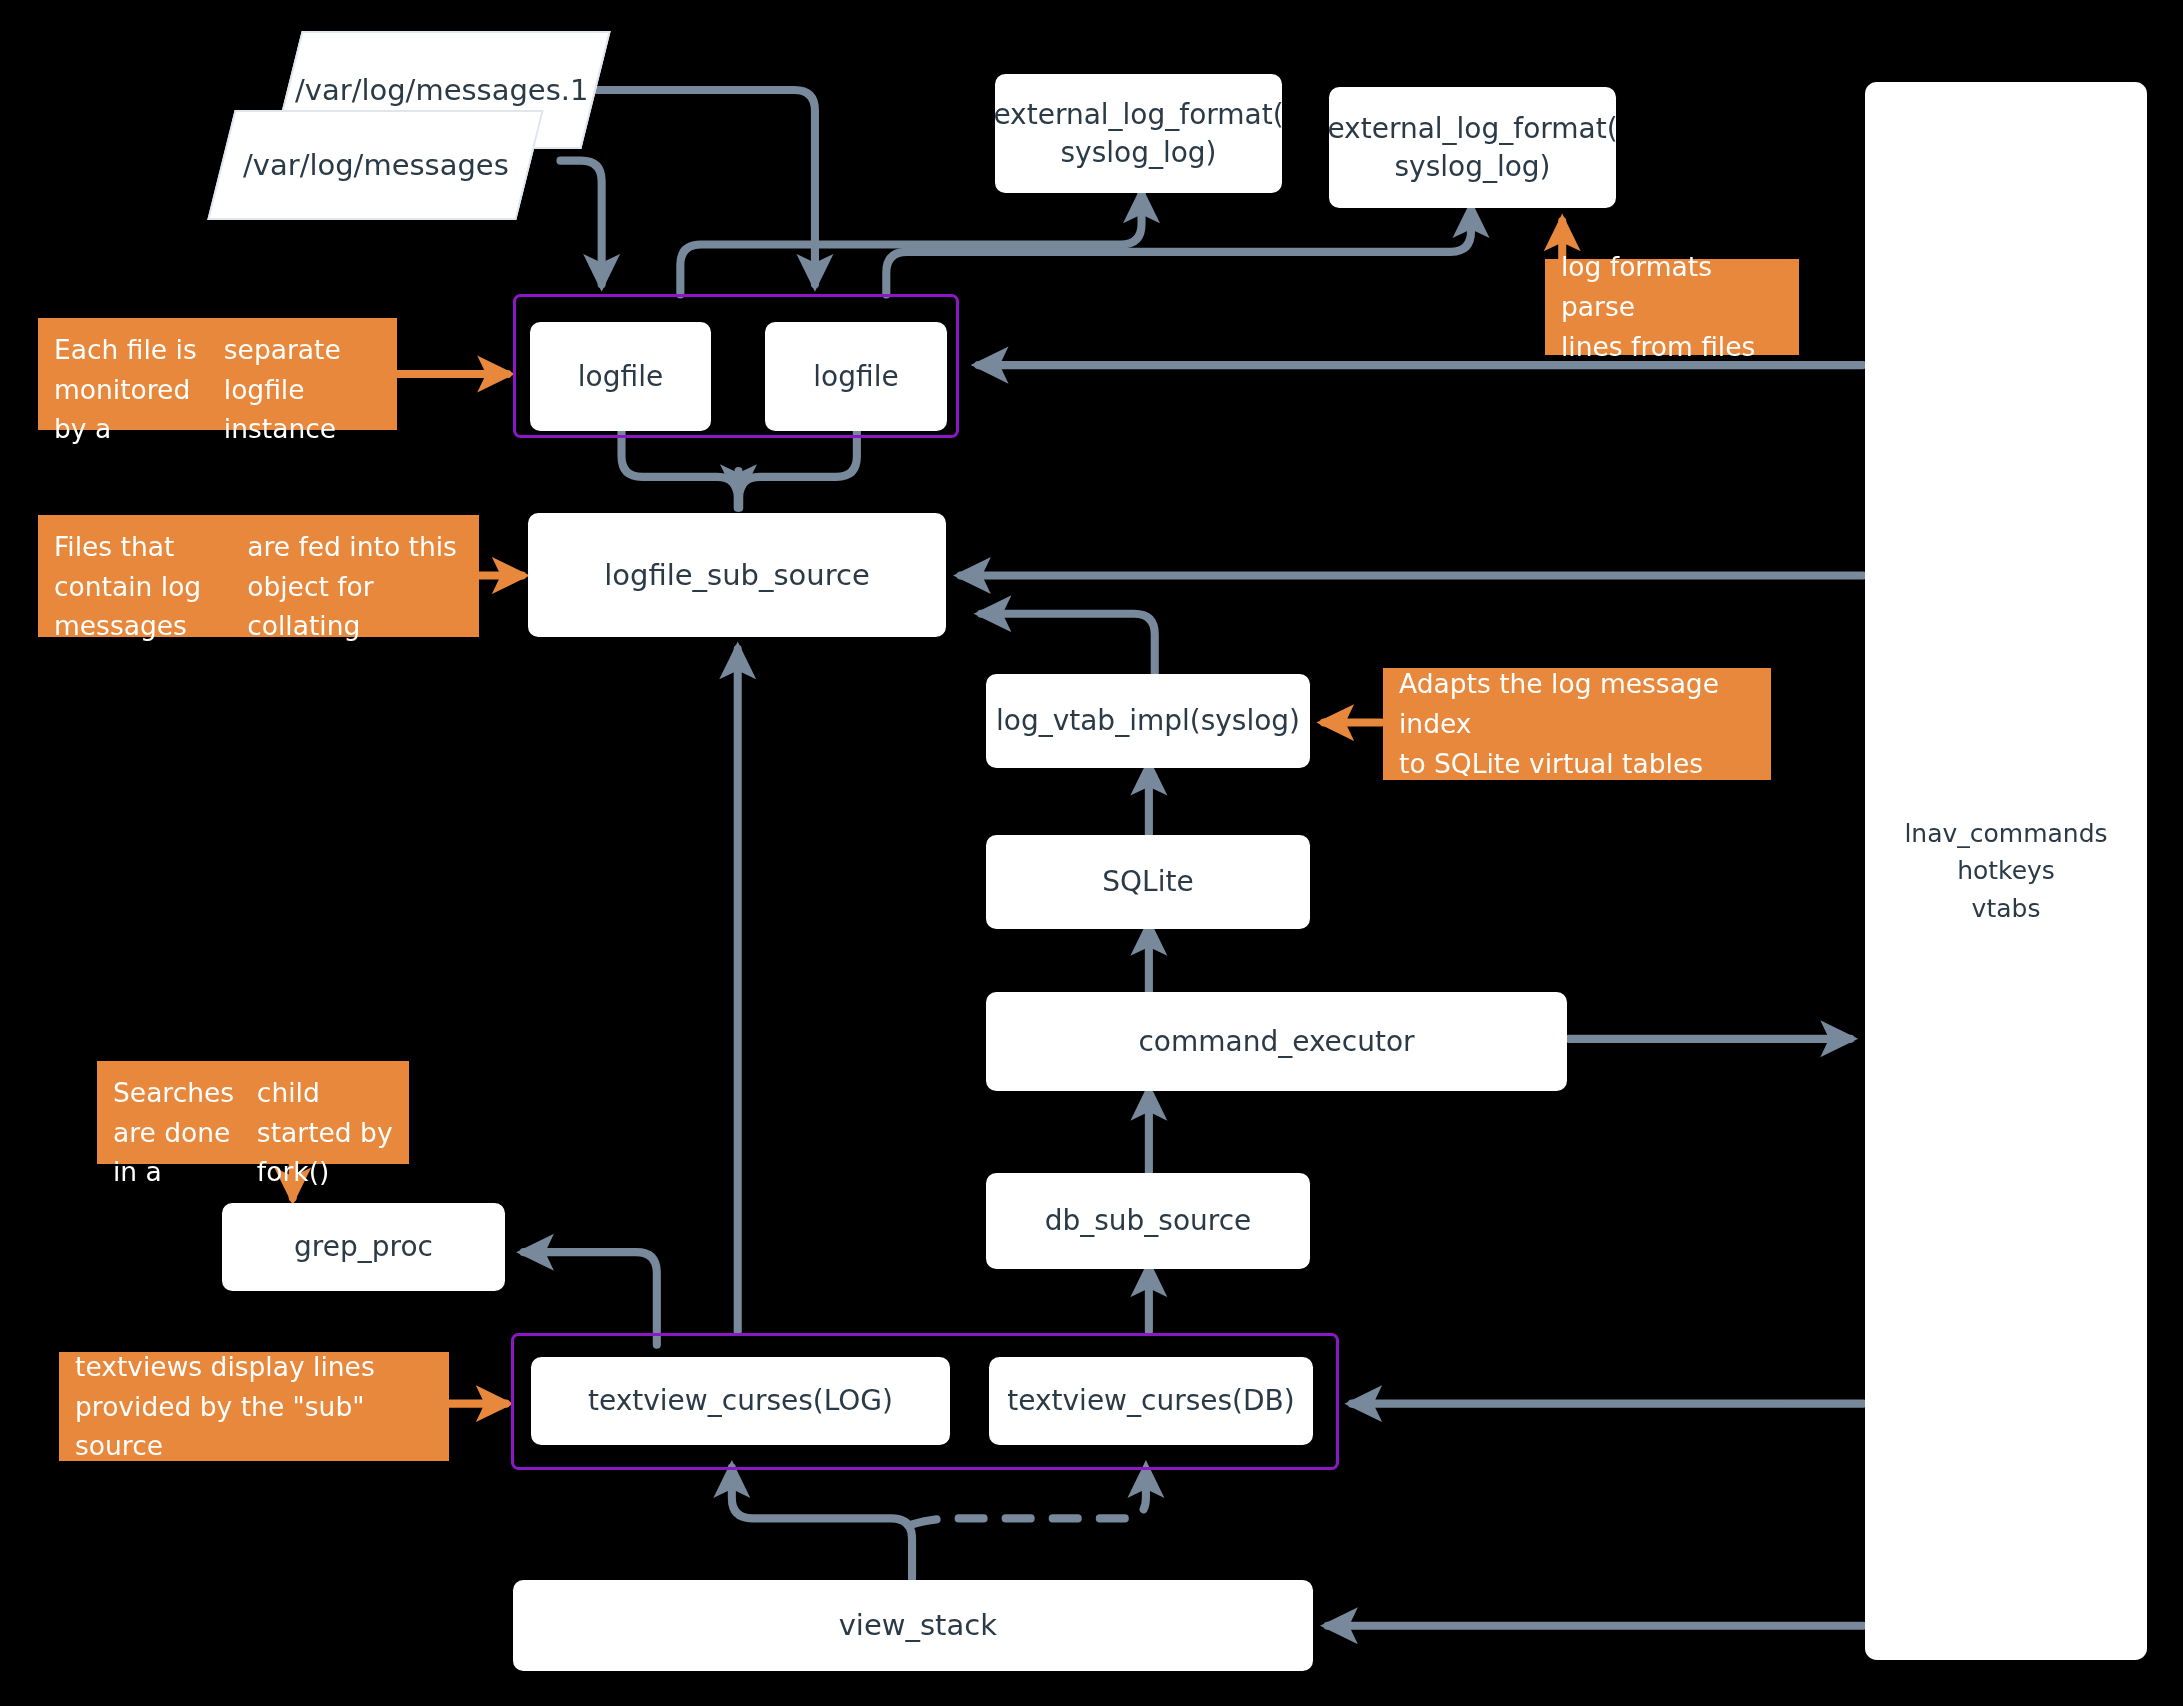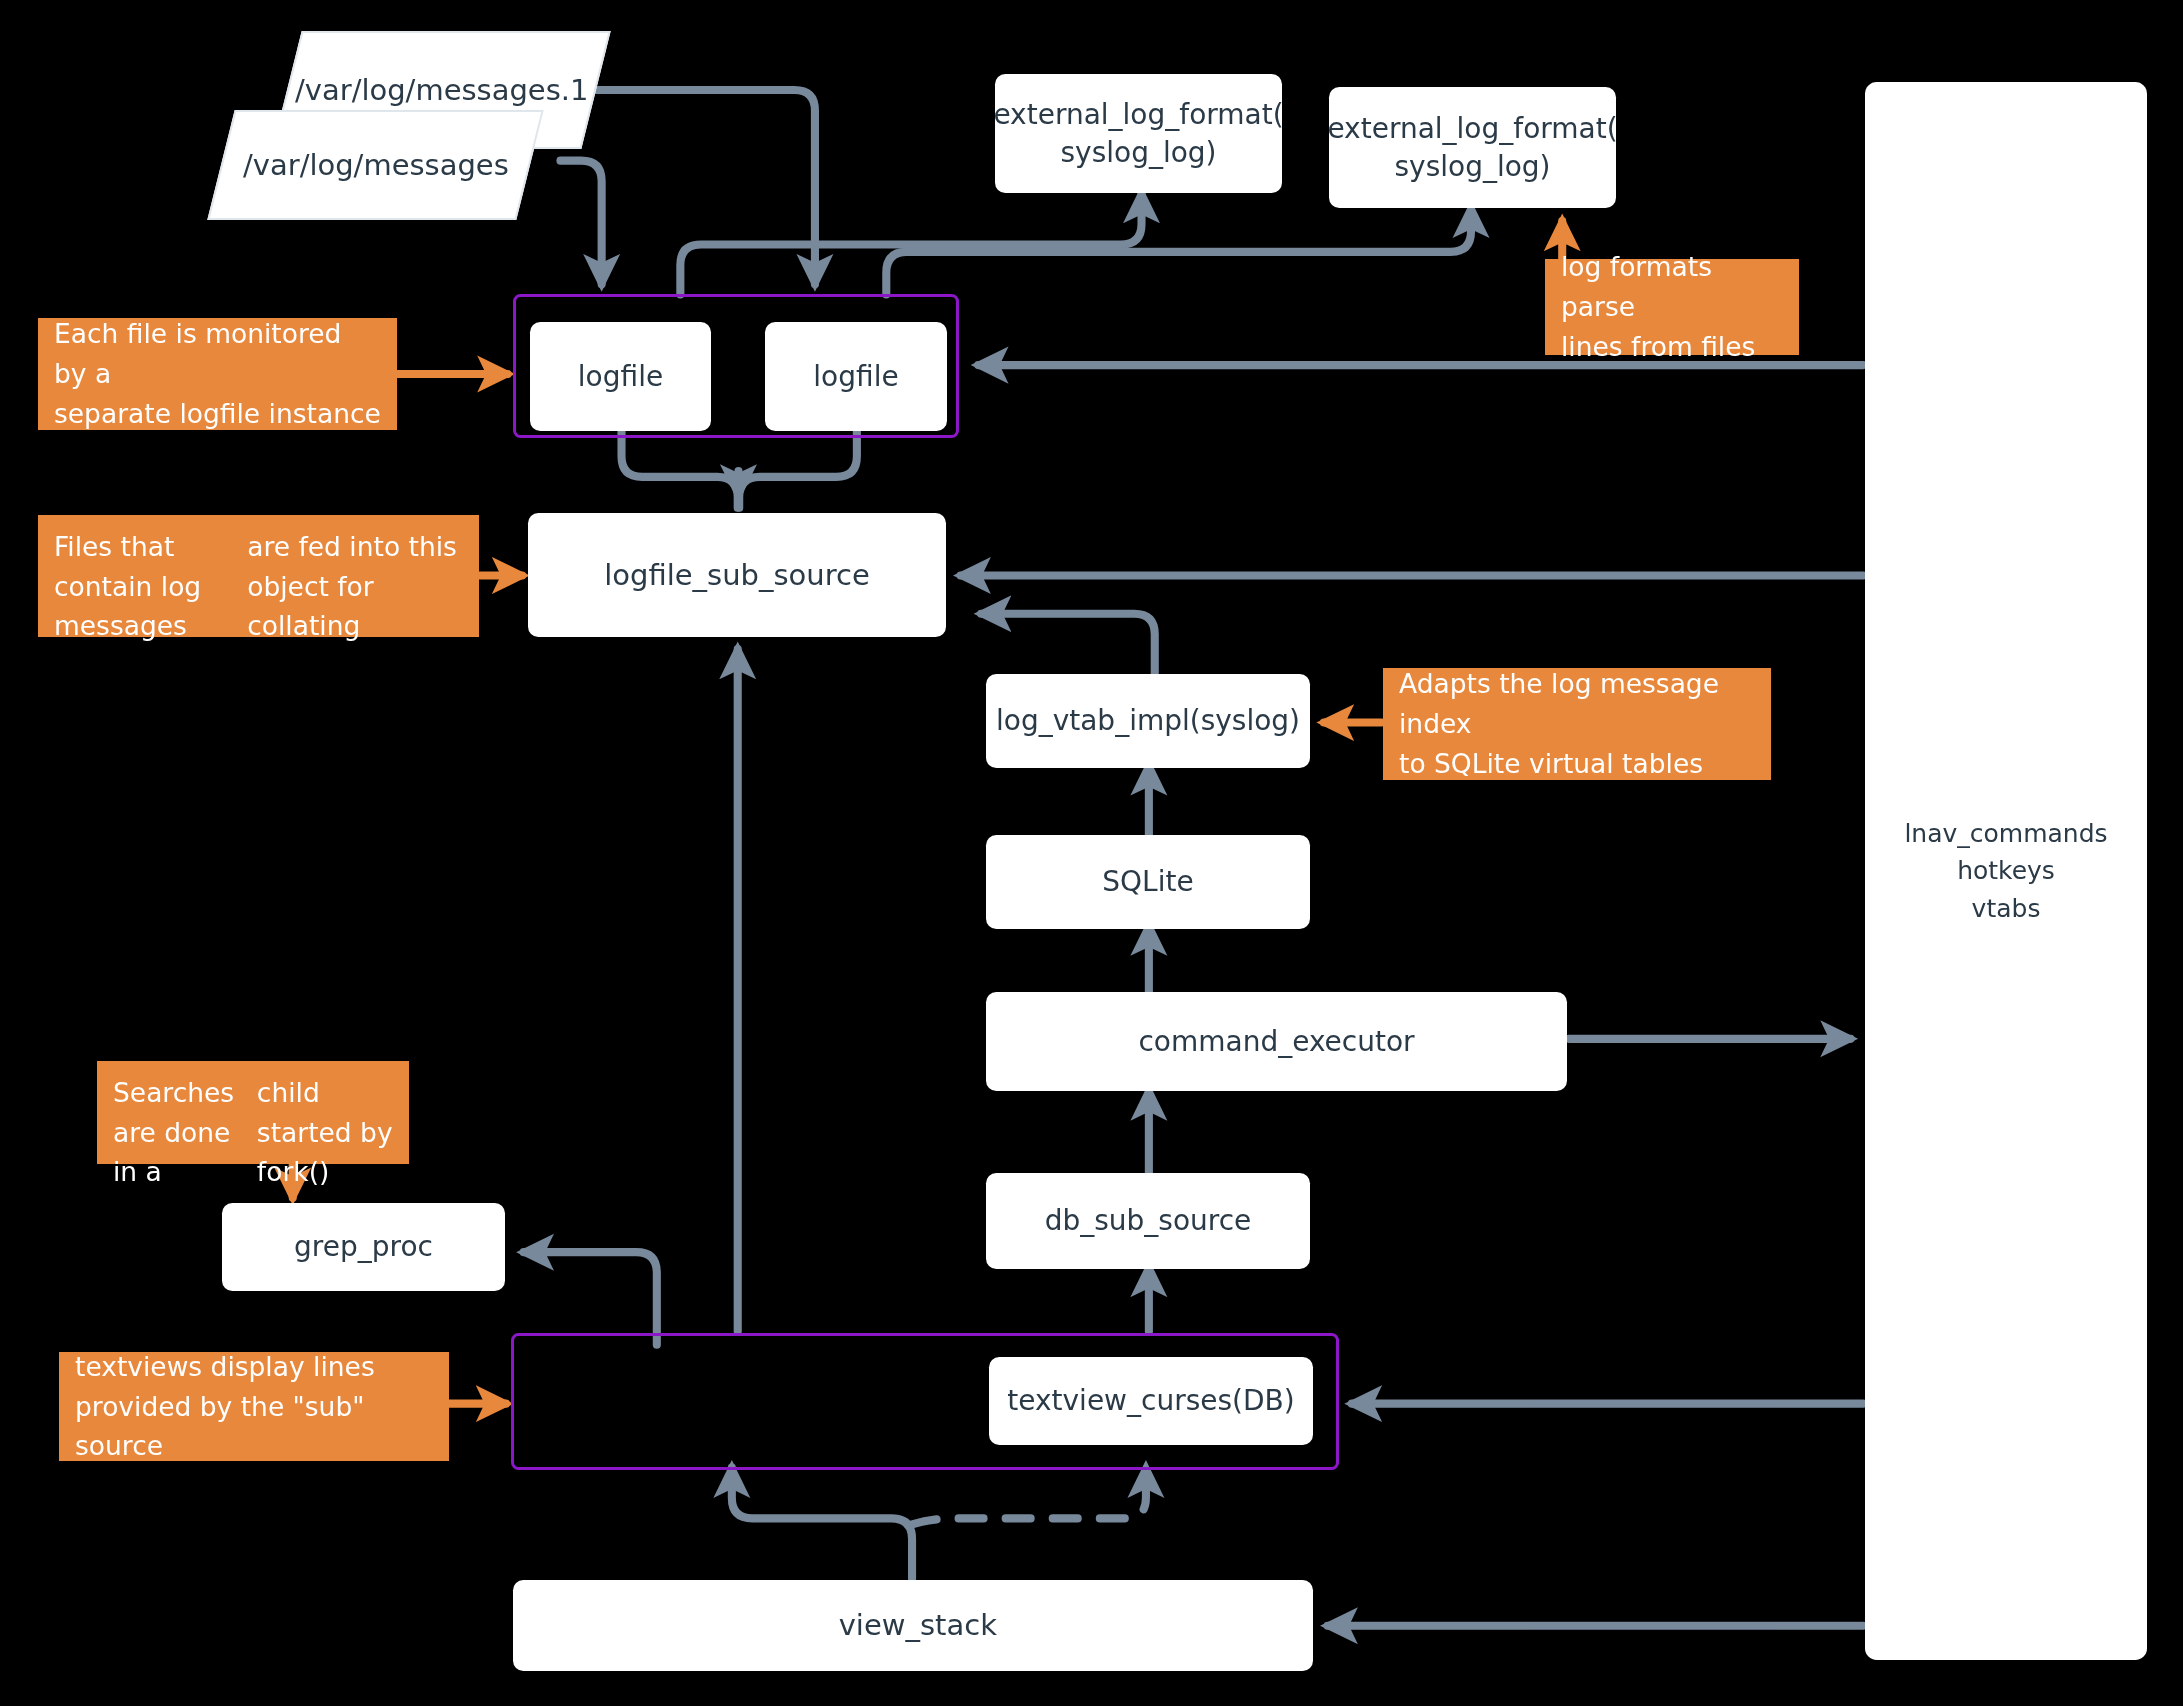--- a/index.html
+++ b/index.html
@@ -156,29 +156,32 @@
 
   <div class="node" style="left:986px;top:1173px;width:324px;height:96px;">
     <span>db_sub_source</span>
   </div>
 
   <div class="node" style="left:222px;top:1203px;width:283px;height:88px;">
     <span>grep_proc</span>
   </div>
 
   <div class="group" style="left:511px;top:1333px;width:828px;height:137px;"></div>
+  <div class="node" style="left:531px;top:1357px;width:419px;height:88px;">
+    <span>textview_curses(LOG)</span>
+  </div>
   <div class="node" style="left:989px;top:1357px;width:324px;height:88px;">
     <span>textview_curses(DB)</span>
   </div>
 
   <div class="node big" style="left:513px;top:1580px;width:800px;height:91px;padding-left:20px;">
     <span>view_stack</span>
   </div>
 
-  <div class="note" style="left:38px;top:318px;width:359px;height:112px;flex-direction:column;align-items:flex-start;justify-content:center;">
+  <div class="note" style="left:38px;top:318px;width:359px;height:112px;align-items:flex-start;justify-content:center;">
     <span>Each file is monitored by a</span>
     <span>separate logfile instance</span>
   </div>
 
   <div class="note" style="left:1545px;top:259px;width:254px;height:96px;flex-direction:column;align-items:flex-start;justify-content:center;">
     <span>log formats parse</span>
     <span>lines from files</span>
   </div>
 
   <div class="note" style="left:38px;top:515px;width:441px;height:122px;flex-direction:row;align-items:flex-start;justify-content:center;">

